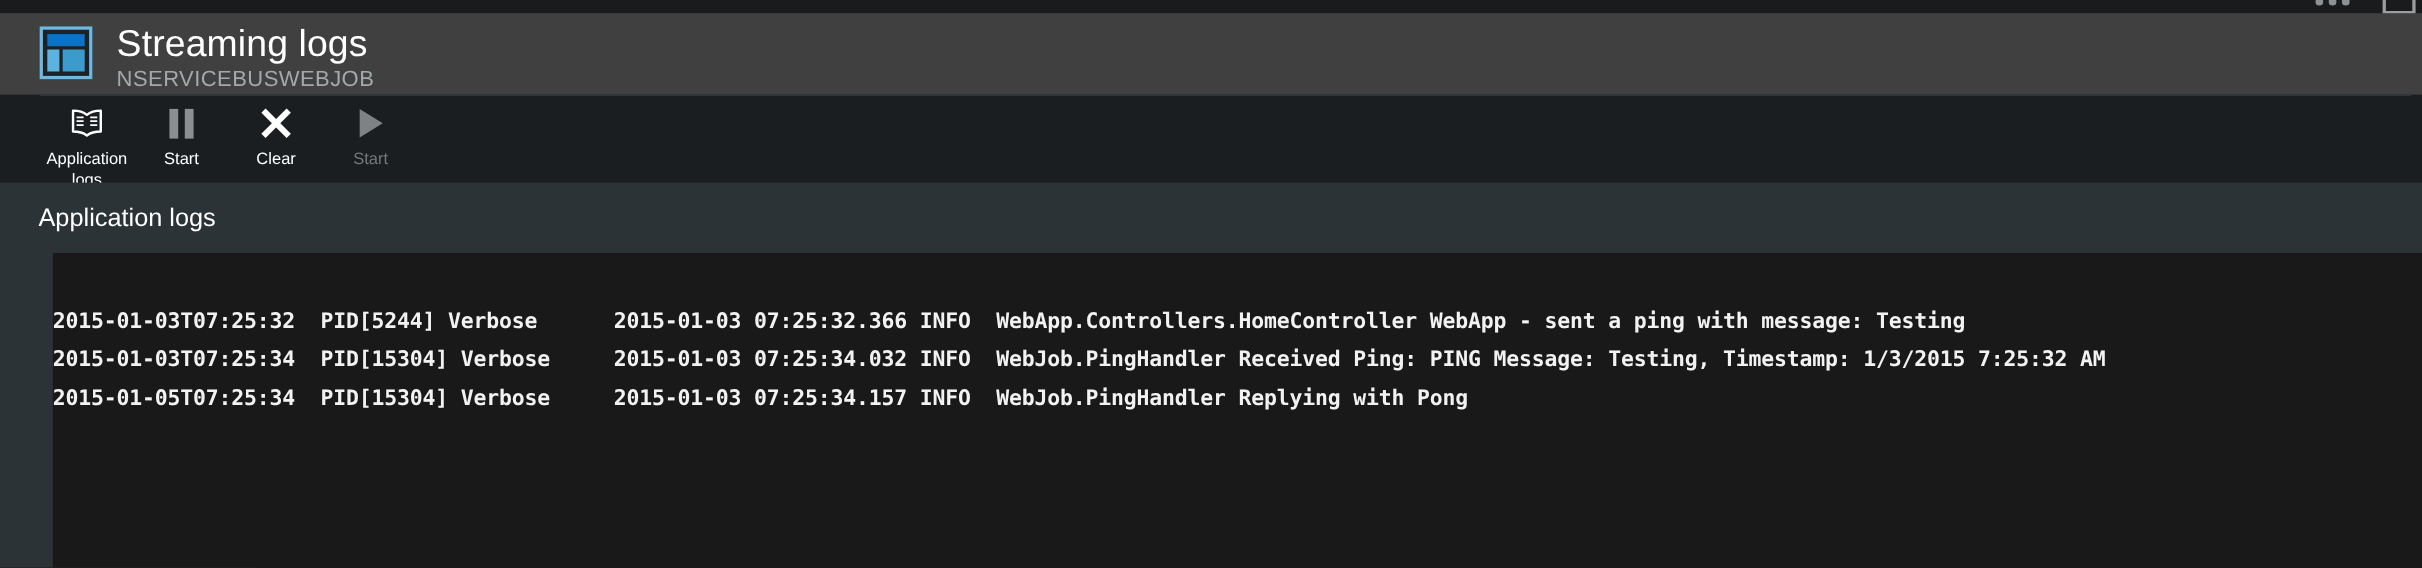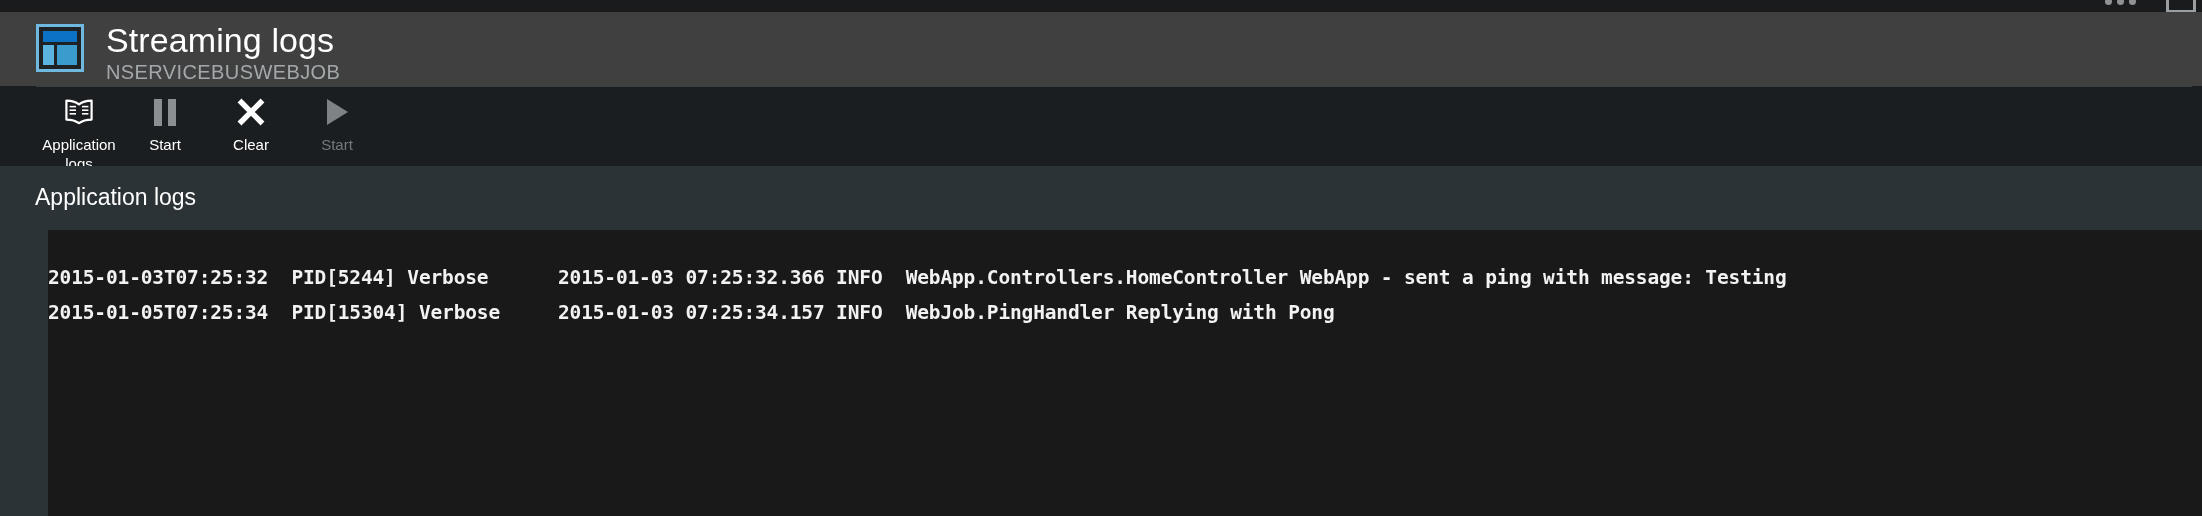--- a/index.html
+++ b/index.html
@@ -216,21 +216,21 @@
   .console {
     position: absolute;
     left: 48px;
     top: 0;
     width: 2154px;
     height: 286px;
     background: #191919;
     overflow: hidden;
   }
   .log-lines {
-    padding-top: 30px;
+    padding-top: 44px;
     padding-left: 0px;
   }
   .log-line {
     color: #f2f2f2;
     font-family: "DejaVu Sans Mono", monospace;
     font-size: 19.5px;
     font-weight: bold;
     line-height: 35px;
     white-space: pre-wrap;
     word-break: break-all;
@@ -318,18 +318,19 @@
   </div>
 
   <div class="section-band">
     <div class="section-title">Application logs</div>
   </div>
 
   <div class="console-wrap">
     <div class="console">
       <div class="log-lines">
         <div class="log-line">2015-01-03T07:25:32  PID[5244] Verbose      2015-01-03 07:25:32.366 INFO  WebApp.Controllers.HomeController WebApp - sent a ping with message: Testing</div>
+        <div class="log-line">2015-01-03T07:25:34  PID[15304] Verbose     2015-01-03 07:25:34.032 INFO  WebJob.PingHandler Received Ping: PING Message: Testing, Timestamp: 1/3/2015 7:25:32 AM</div>
         <div class="log-line">2015-01-05T07:25:34  PID[15304] Verbose     2015-01-03 07:25:34.157 INFO  WebJob.PingHandler Replying with Pong</div>
       </div>
     </div>
   </div>
 
 </div>
 
 </body></html>

